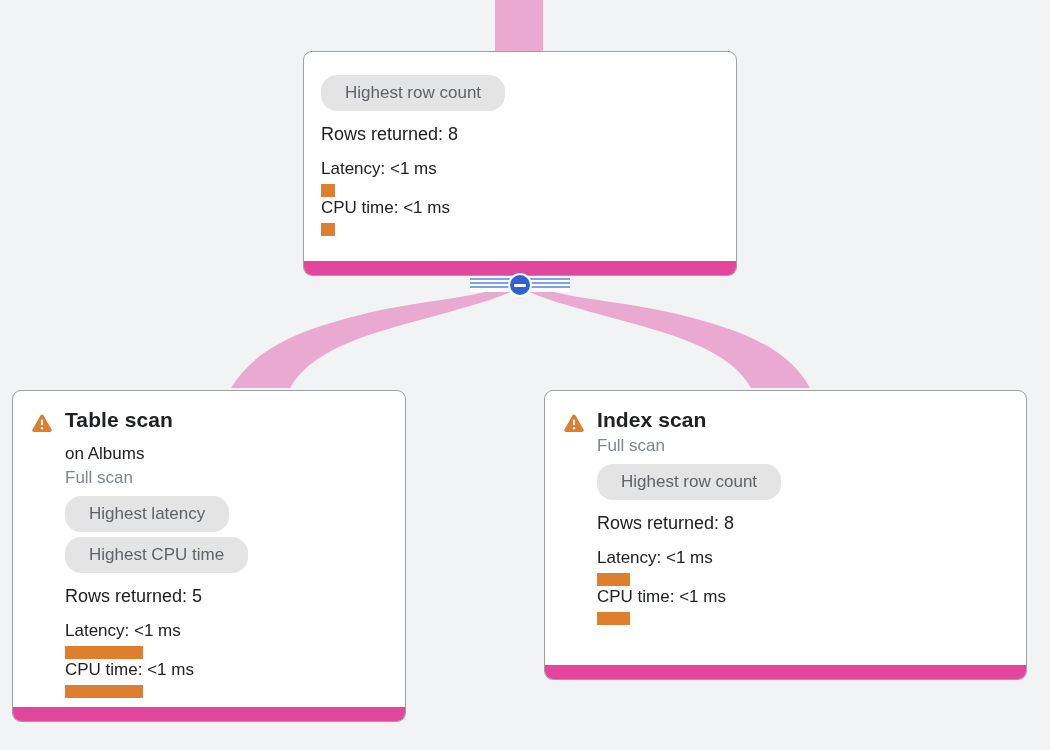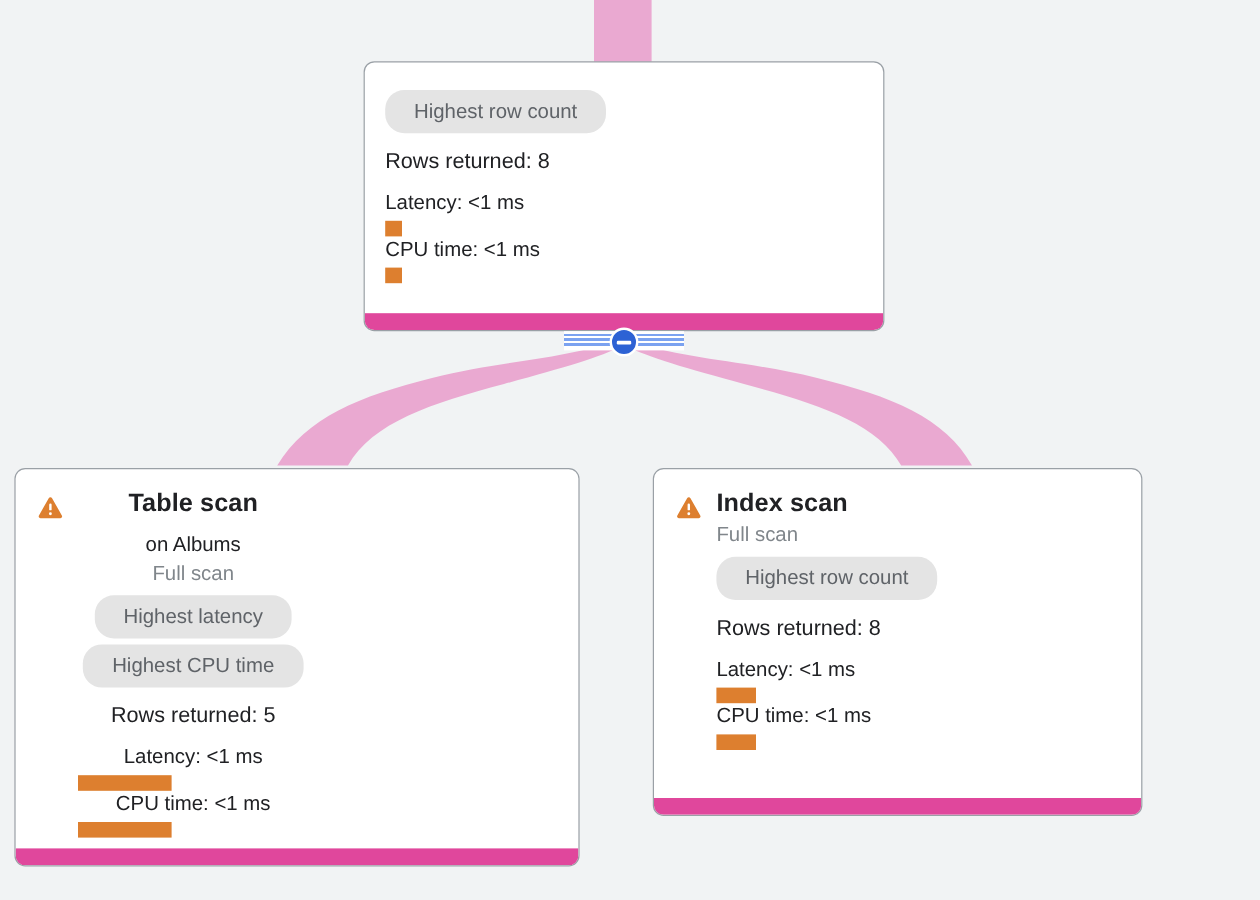--- a/index.html
+++ b/index.html
@@ -133,30 +133,29 @@
     top: 51px;
     width: 434px;
     min-height: 225px;
   }
   #card-merge-join .node-body { padding-left: 17px; }
   #card-merge-join .metrics .metric:first-child { width: 186px; }
 
   #card-table-scan {
     left: 12px;
     top: 390px;
-    width: 471px;
+    width: 394px;
     min-height: 332px;
-    text-align: center;
   }
   #card-table-scan .metrics .metric:first-child { width: 192px; }
 
   #card-index-scan {
     left: 544px;
     top: 390px;
-    width: 408px;
+    width: 483px;
     min-height: 290px;
   }
   #card-index-scan .metrics .metric:first-child { width: 190px; }
 
   
   #collapse-handle {
     position: absolute;
     left: 470px;
     top: 273px;
     width: 100px;

